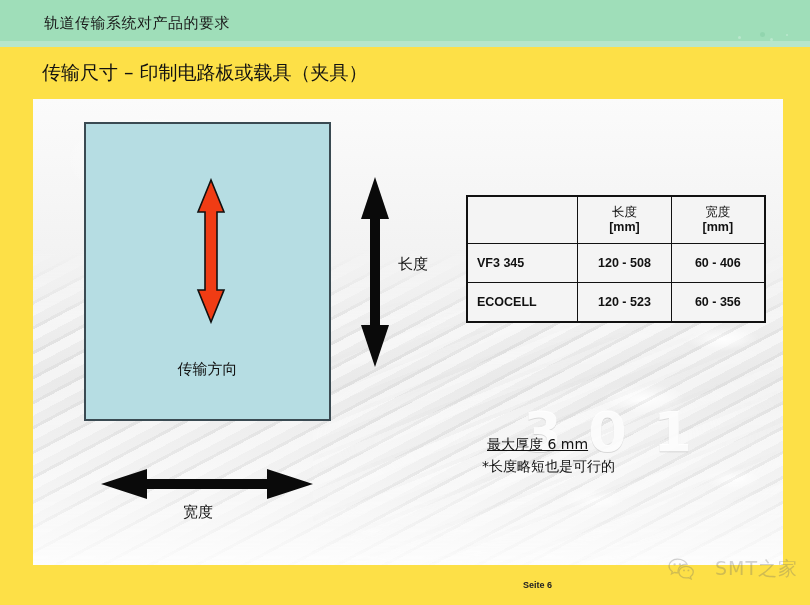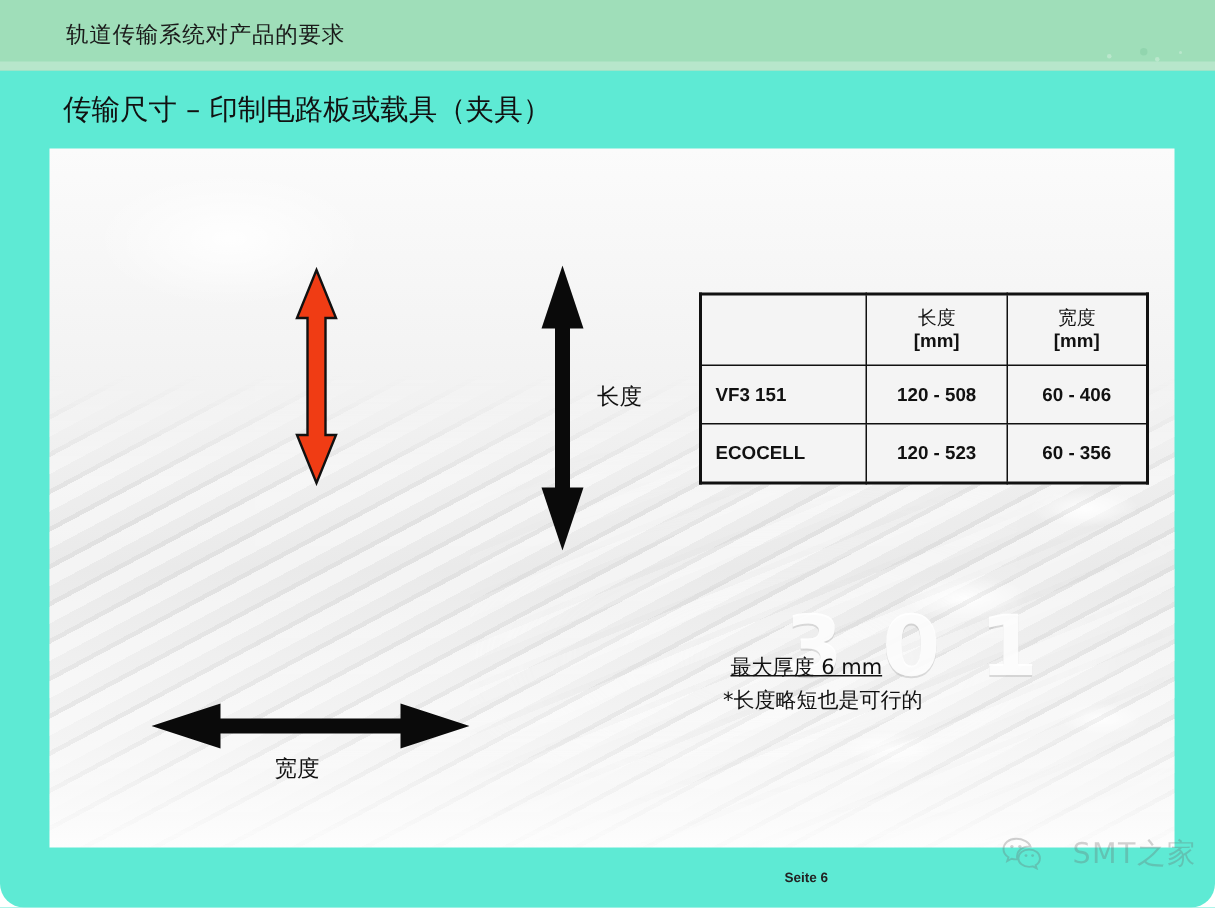--- a/index.html
+++ b/index.html
@@ -3,21 +3,21 @@
 <meta charset="utf-8">
 <style>
   html,body{margin:0;padding:0;}
   body{
     width:810px;height:605px;
     background:#ffffff;
     font-family:"Liberation Sans","DejaVu Sans",sans-serif;
     overflow:hidden;
     position:relative;
   }
-  .slide{position:absolute;inset:0;width:810px;height:605px;background:#5eead4;border-radius:16px;}
+  .slide{position:absolute;inset:0;width:810px;height:605px;background:#fde047;}
 
   
   .header-band{
     position:absolute;left:0;top:0;width:810px;height:47px;
     background:#9fdeb9;
   }
   .header-band .fade{
     position:absolute;left:0;bottom:0;width:100%;height:6px;
     background:#b7e6cb;
   }
@@ -182,20 +182,23 @@
   <div class="header-title">轨道传输系统对产品的要求</div>
 
   <div class="slide-title">传输尺寸 – 印制电路板或载具（夹具）</div>
 
   <div class="photo-panel">
     <div class="traces"></div>
     <div class="traces2"></div>
     <div class="ghost-digits">301</div>
   </div>
 
+  <div class="board">
+    <div class="board-label">传输方向</div>
+  </div>
 
   <svg class="arrow-red" viewBox="0 0 30 146" preserveAspectRatio="none">
     <polygon points="15,2 28,34 21,34 21,112 28,112 15,144 2,112 9,112 9,34 2,34" fill="#f03c14" stroke="#111111" stroke-width="1.6" stroke-linejoin="miter"></polygon>
   </svg>
 
   <svg class="arrow-blk-v" viewBox="0 0 30 190" preserveAspectRatio="none">
     <polygon points="15,0 29,42 20,42 20,148 29,148 15,190 1,148 10,148 10,42 1,42" fill="#0a0a0a"></polygon>
   </svg>
 
   <div class="lbl-length">长度</div>
@@ -215,21 +218,21 @@
           <span class="hdr-unit">[mm]</span>
         </th>
         <th class="c-val">
           <span class="hdr-cn">宽度</span>
           <span class="hdr-unit">[mm]</span>
         </th>
       </tr>
     </thead>
     <tbody>
       <tr>
-        <td class="c-name">VF3 151</td>
+        <td class="c-name">VF3 345</td>
         <td class="c-val">120 - 508</td>
         <td class="c-val">60 - 406</td>
       </tr>
       <tr>
         <td class="c-name">ECOCELL</td>
         <td class="c-val">120 - 523</td>
         <td class="c-val">60 - 356</td>
       </tr>
     </tbody>
   </table>

